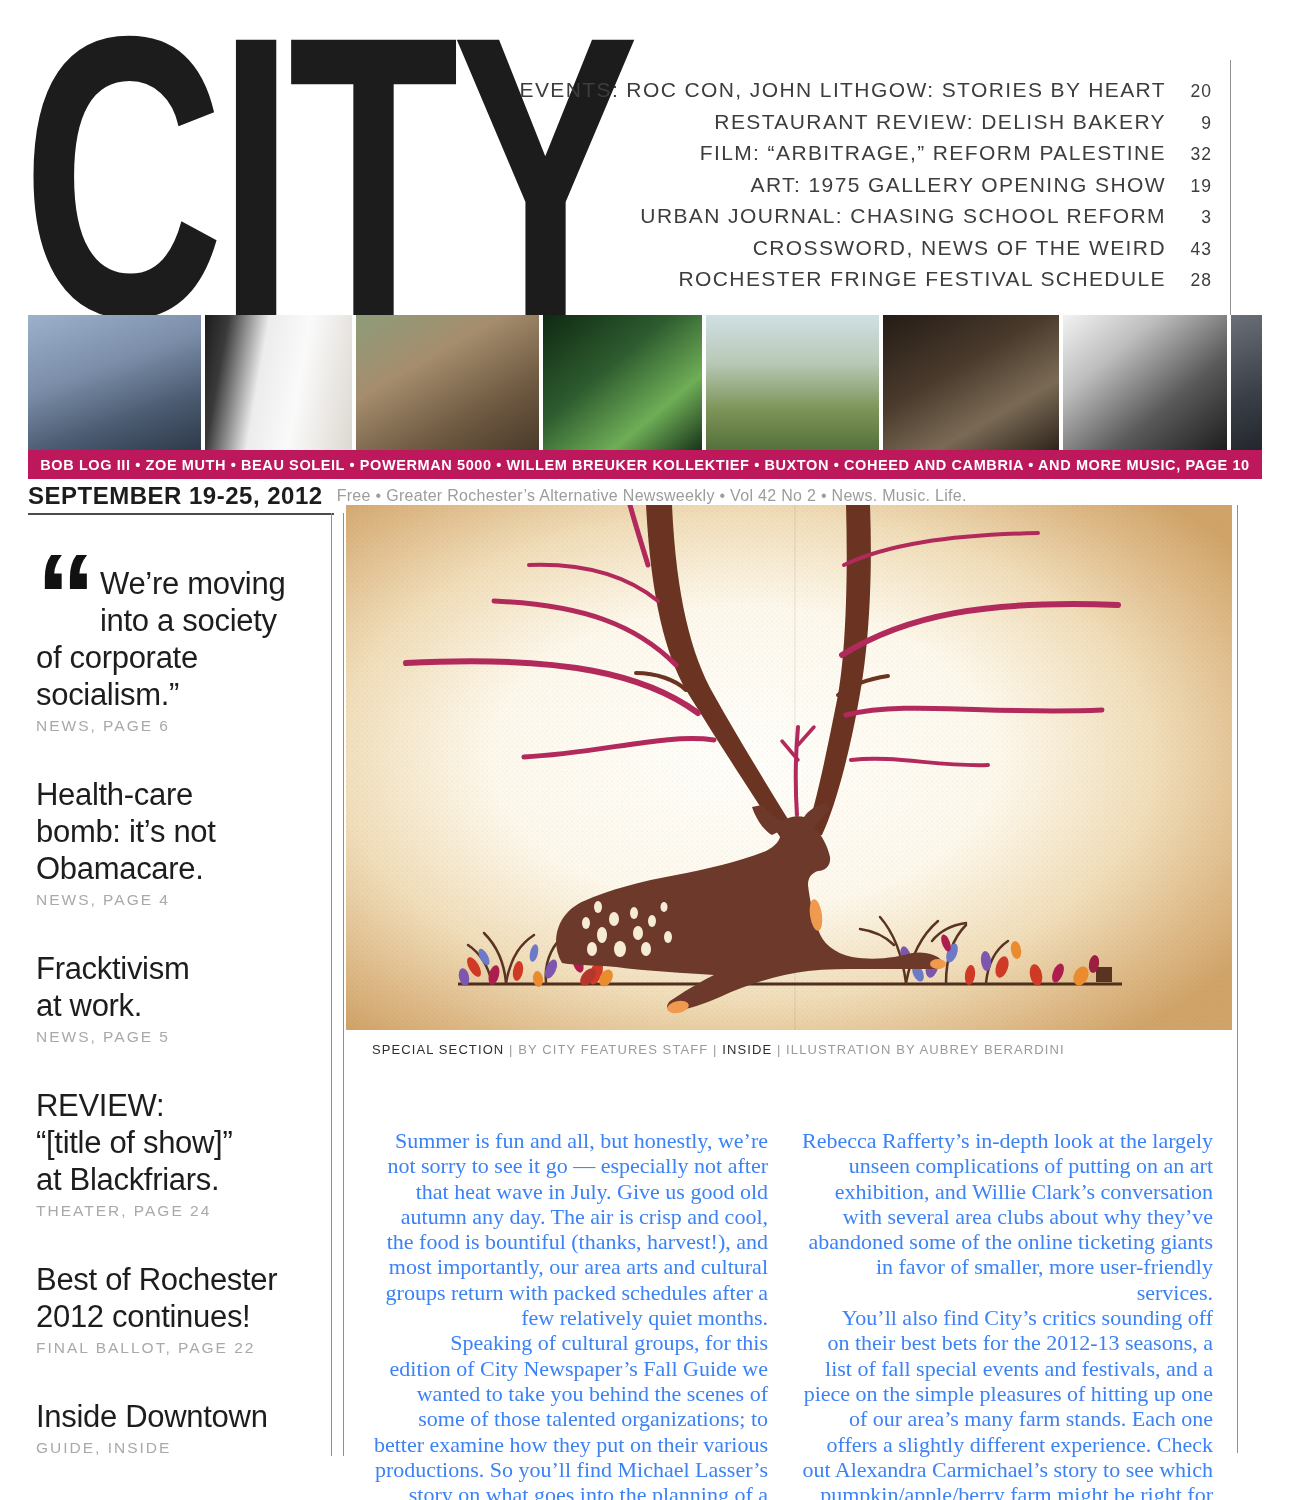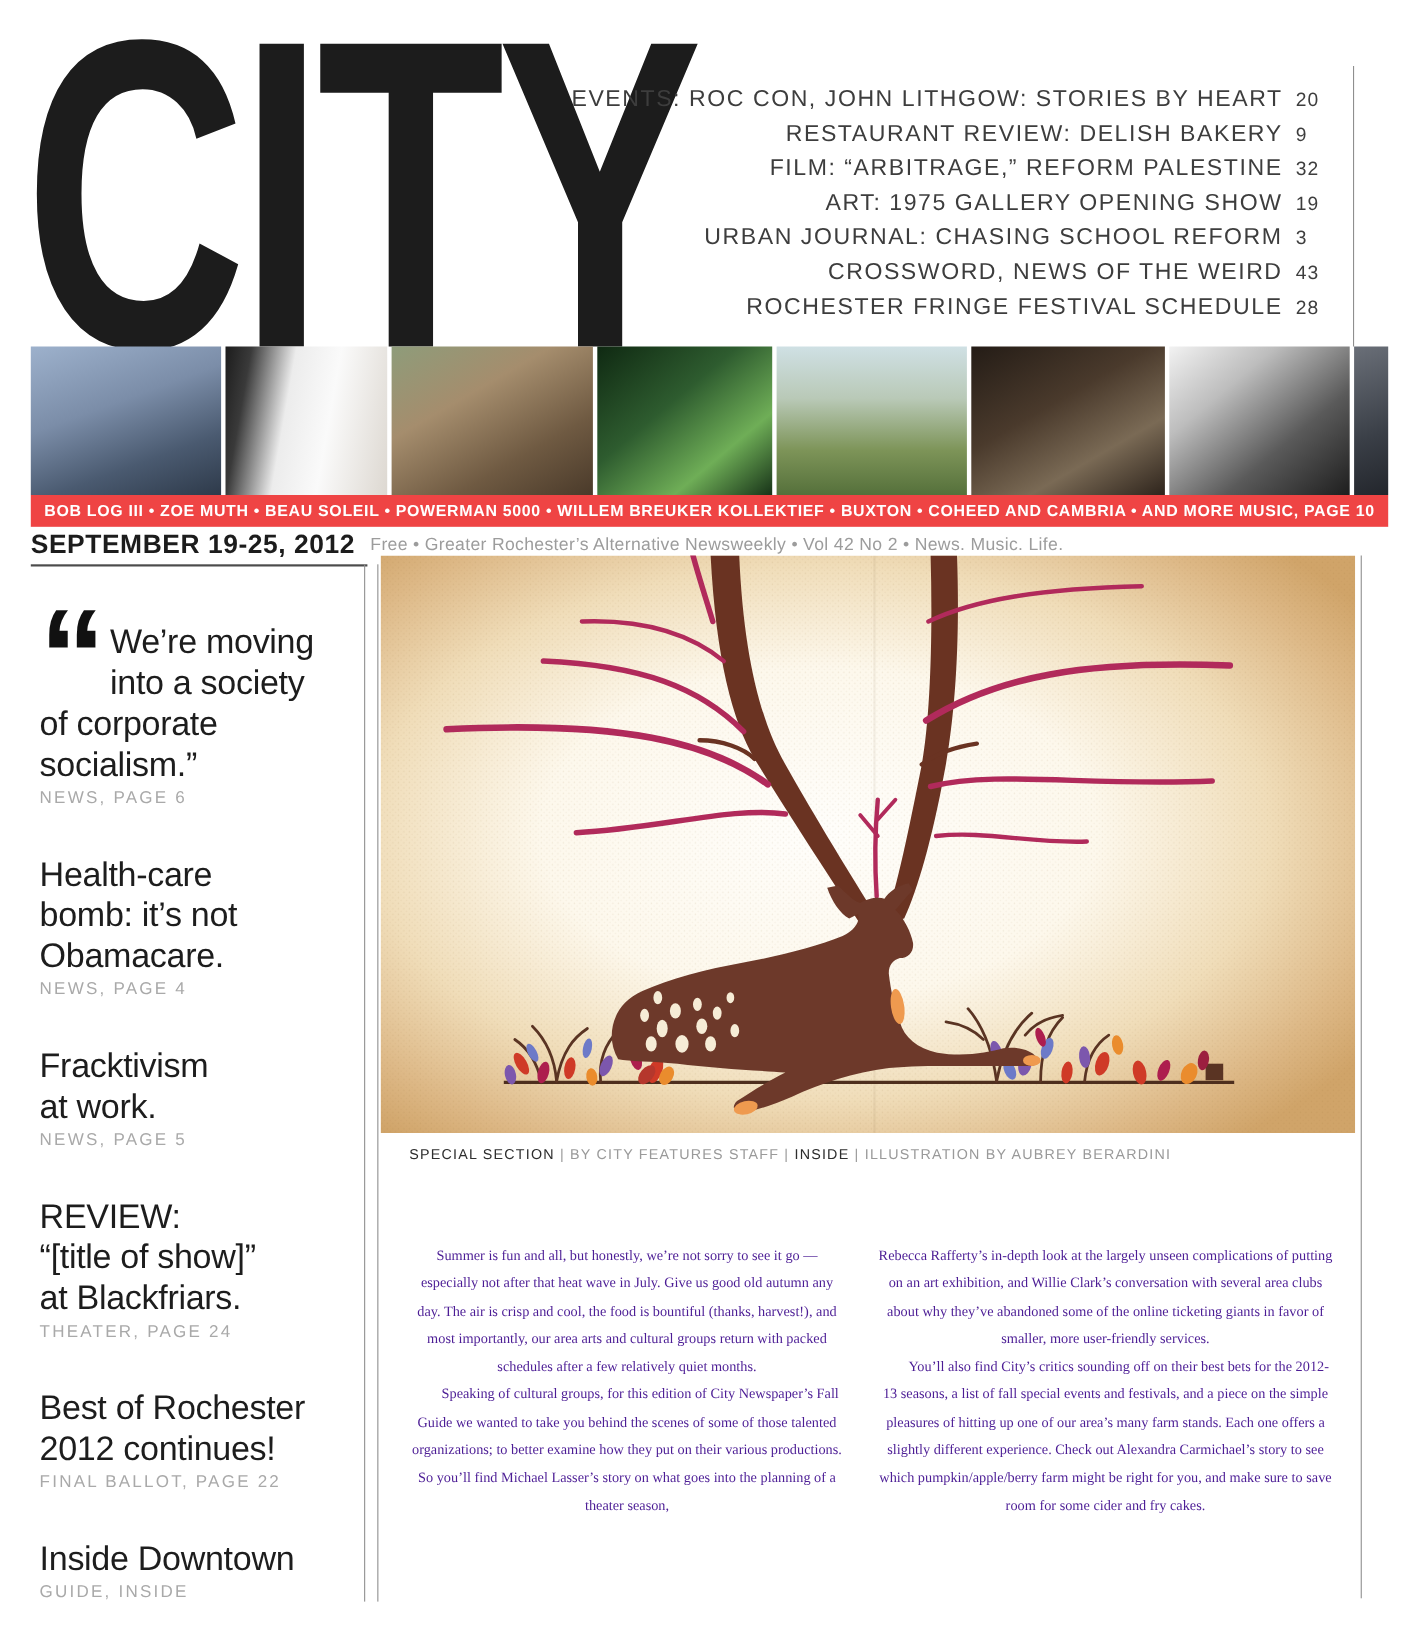--- a/index.html
+++ b/index.html
@@ -7,41 +7,41 @@
     position:relative; width:1290px; height:1500px; margin:0 auto;
     background:#ffffff; overflow:hidden;
     font-family:"Liberation Sans", sans-serif;
     -webkit-font-smoothing:antialiased;
   }
   
   .logo-svg { position:absolute; left:22px; top:26px; }
   .toc { position:absolute; right:78px; top:78px; }
   .toc-row { display:flex; justify-content:flex-end; align-items:baseline; height:31.5px; }
   .toc-label { font-size:21px; letter-spacing:1.4px; color:#3d3d3d; white-space:nowrap; }
-  .toc-page { width:34px; margin-left:12px; font-size:17.5px; letter-spacing:1px; color:#3d3d3d; }
+  .toc-page { width:34px; margin-left:12px; text-align:right; font-size:17.5px; letter-spacing:1px; color:#3d3d3d; }
   .rule-v { position:absolute; width:1px; background:#8f8f8f; }
   .rule-toc { left:1230px; top:60px; height:255px; }
   .rule-right { left:1237px; top:505px; height:948px; }
 
   
   .photo-strip { position:absolute; left:28px; top:315px; width:1234px; height:135px; display:flex; gap:4px; }
   .photo { height:135px; }
   .p1 { flex:1.70; background:linear-gradient(160deg,#9db1cc 0%,#7b8da8 40%,#4a5a70 72%,#2e3a4a 100%); }
   .p2 { flex:1.45; background:linear-gradient(100deg,#1c1c1c 0%,#3a3a3a 14%,#ececec 38%,#fafafa 62%,#ddd8d1 100%); }
   .p3 { flex:1.80; background:linear-gradient(150deg,#8e9c7a 0%,#a58d6d 35%,#6f5a42 70%,#4a3a2a 100%); }
   .p4 { flex:1.56; background:linear-gradient(140deg,#0f2912 0%,#2e5c2f 40%,#6fae57 72%,#173318 100%); }
   .p5 { flex:1.70; background:linear-gradient(180deg,#cfe0e4 0%,#b9c9b7 35%,#7d9458 70%,#55703b 100%); }
   .p6 { flex:1.73; background:linear-gradient(150deg,#241c16 0%,#4a3a2c 40%,#7a6a55 70%,#2e241c 100%); }
   .p7 { flex:1.62; background:linear-gradient(140deg,#f2f2f2 0%,#bdbdbd 30%,#5a5a5a 65%,#1e1e1e 100%); }
   .p8 { flex:0.30; background:linear-gradient(160deg,#6a6f78 0%,#3a3f47 60%,#23262c 100%); }
 
   
   .music-bar {
     position:absolute; left:28px; top:450px; width:1234px; height:29px;
-    background:#ef4444; color:#ffffff; display:flex; align-items:center; justify-content:center;
+    background:#be185d; color:#ffffff; display:flex; align-items:center; justify-content:center;
     font-size:14.5px; font-weight:bold; letter-spacing:0.6px; white-space:nowrap;
   }
   .date-bar { position:absolute; left:28px; top:479px; width:1234px; height:34px; display:flex; align-items:center; background:#fff; }
   .date-text { font-size:24px; font-weight:bold; letter-spacing:0.5px; color:#1c1c1c; margin-right:14px; white-space:nowrap; }
   .tagline { font-size:16px; color:#9c9c9c; letter-spacing:0.3px; white-space:nowrap; }
   .rule-sidebar-top { position:absolute; left:28px; top:513px; width:306px; height:2px; background:#4c4c4c; }
   .rule-div-a { left:331px; top:513px; height:943px; }
   .rule-div-b { left:343px; top:513px; height:943px; }
 
   
@@ -63,22 +63,22 @@
   .cap-strong { color:#2e2e2e; font-weight:normal; }
   .feature-headline {
     position:absolute; left:370px; top:1056px;
     font-family:"Liberation Serif", serif; font-weight:normal;
     font-size:52px; color:#141414; letter-spacing:-0.5px; margin:0;
   }
   .col { position:absolute; top:1128px; }
   .col1 { left:372px; width:396px; }
   .col2 { left:797px; width:416px; }
   .col p {
-    font-family:"Liberation Serif", serif; font-size:13px; line-height:25.3px;
-    color:#4c1d95; margin:0; text-align:center;
+    font-family:"Liberation Serif", serif; font-size:22px; line-height:25.3px;
+    color:#3b82f6; margin:0; text-align:right;
   }
   .col p.indent { text-indent:24px; }
 </style>
 </head>
 <body>
 
 <div class="page">
 
   <svg class="logo-svg" width="665" height="295" viewBox="0 0 665 295">
     <text x="0" y="289" transform="scale(0.70 1)" font-family="Liberation Sans, sans-serif" font-weight="bold" font-size="400" letter-spacing="-10" fill="#1c1c1c">CITY</text>

